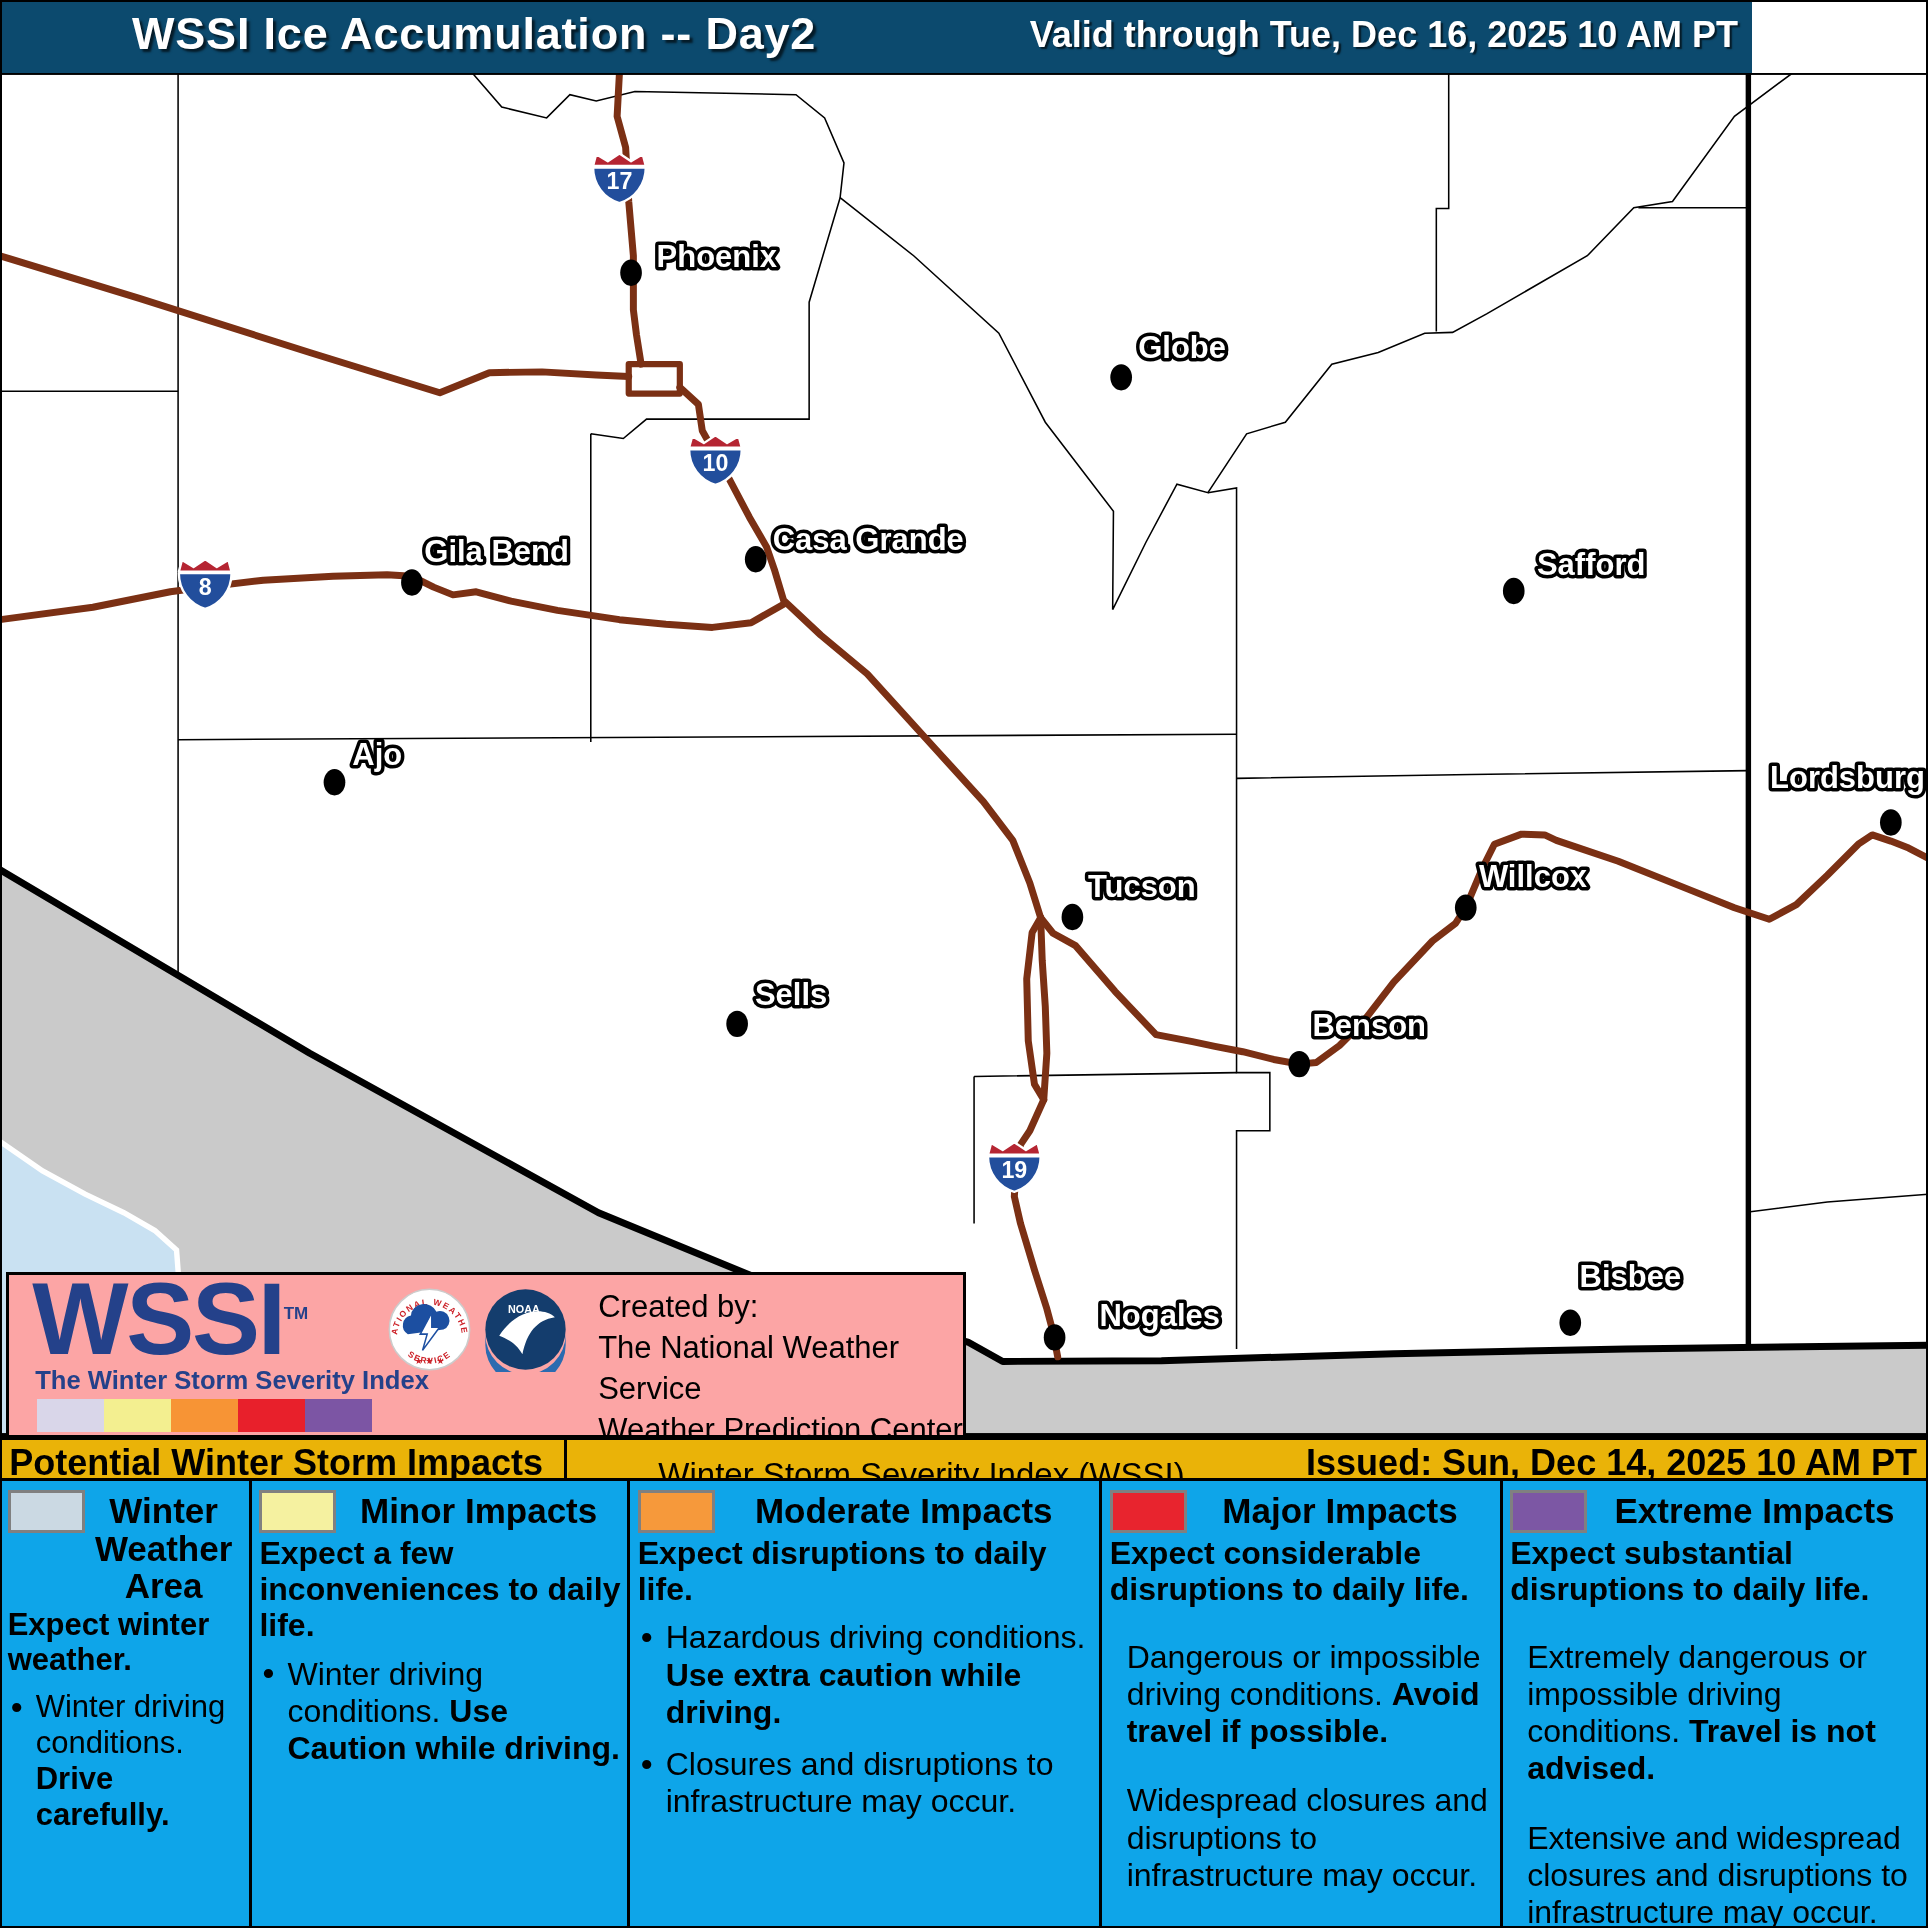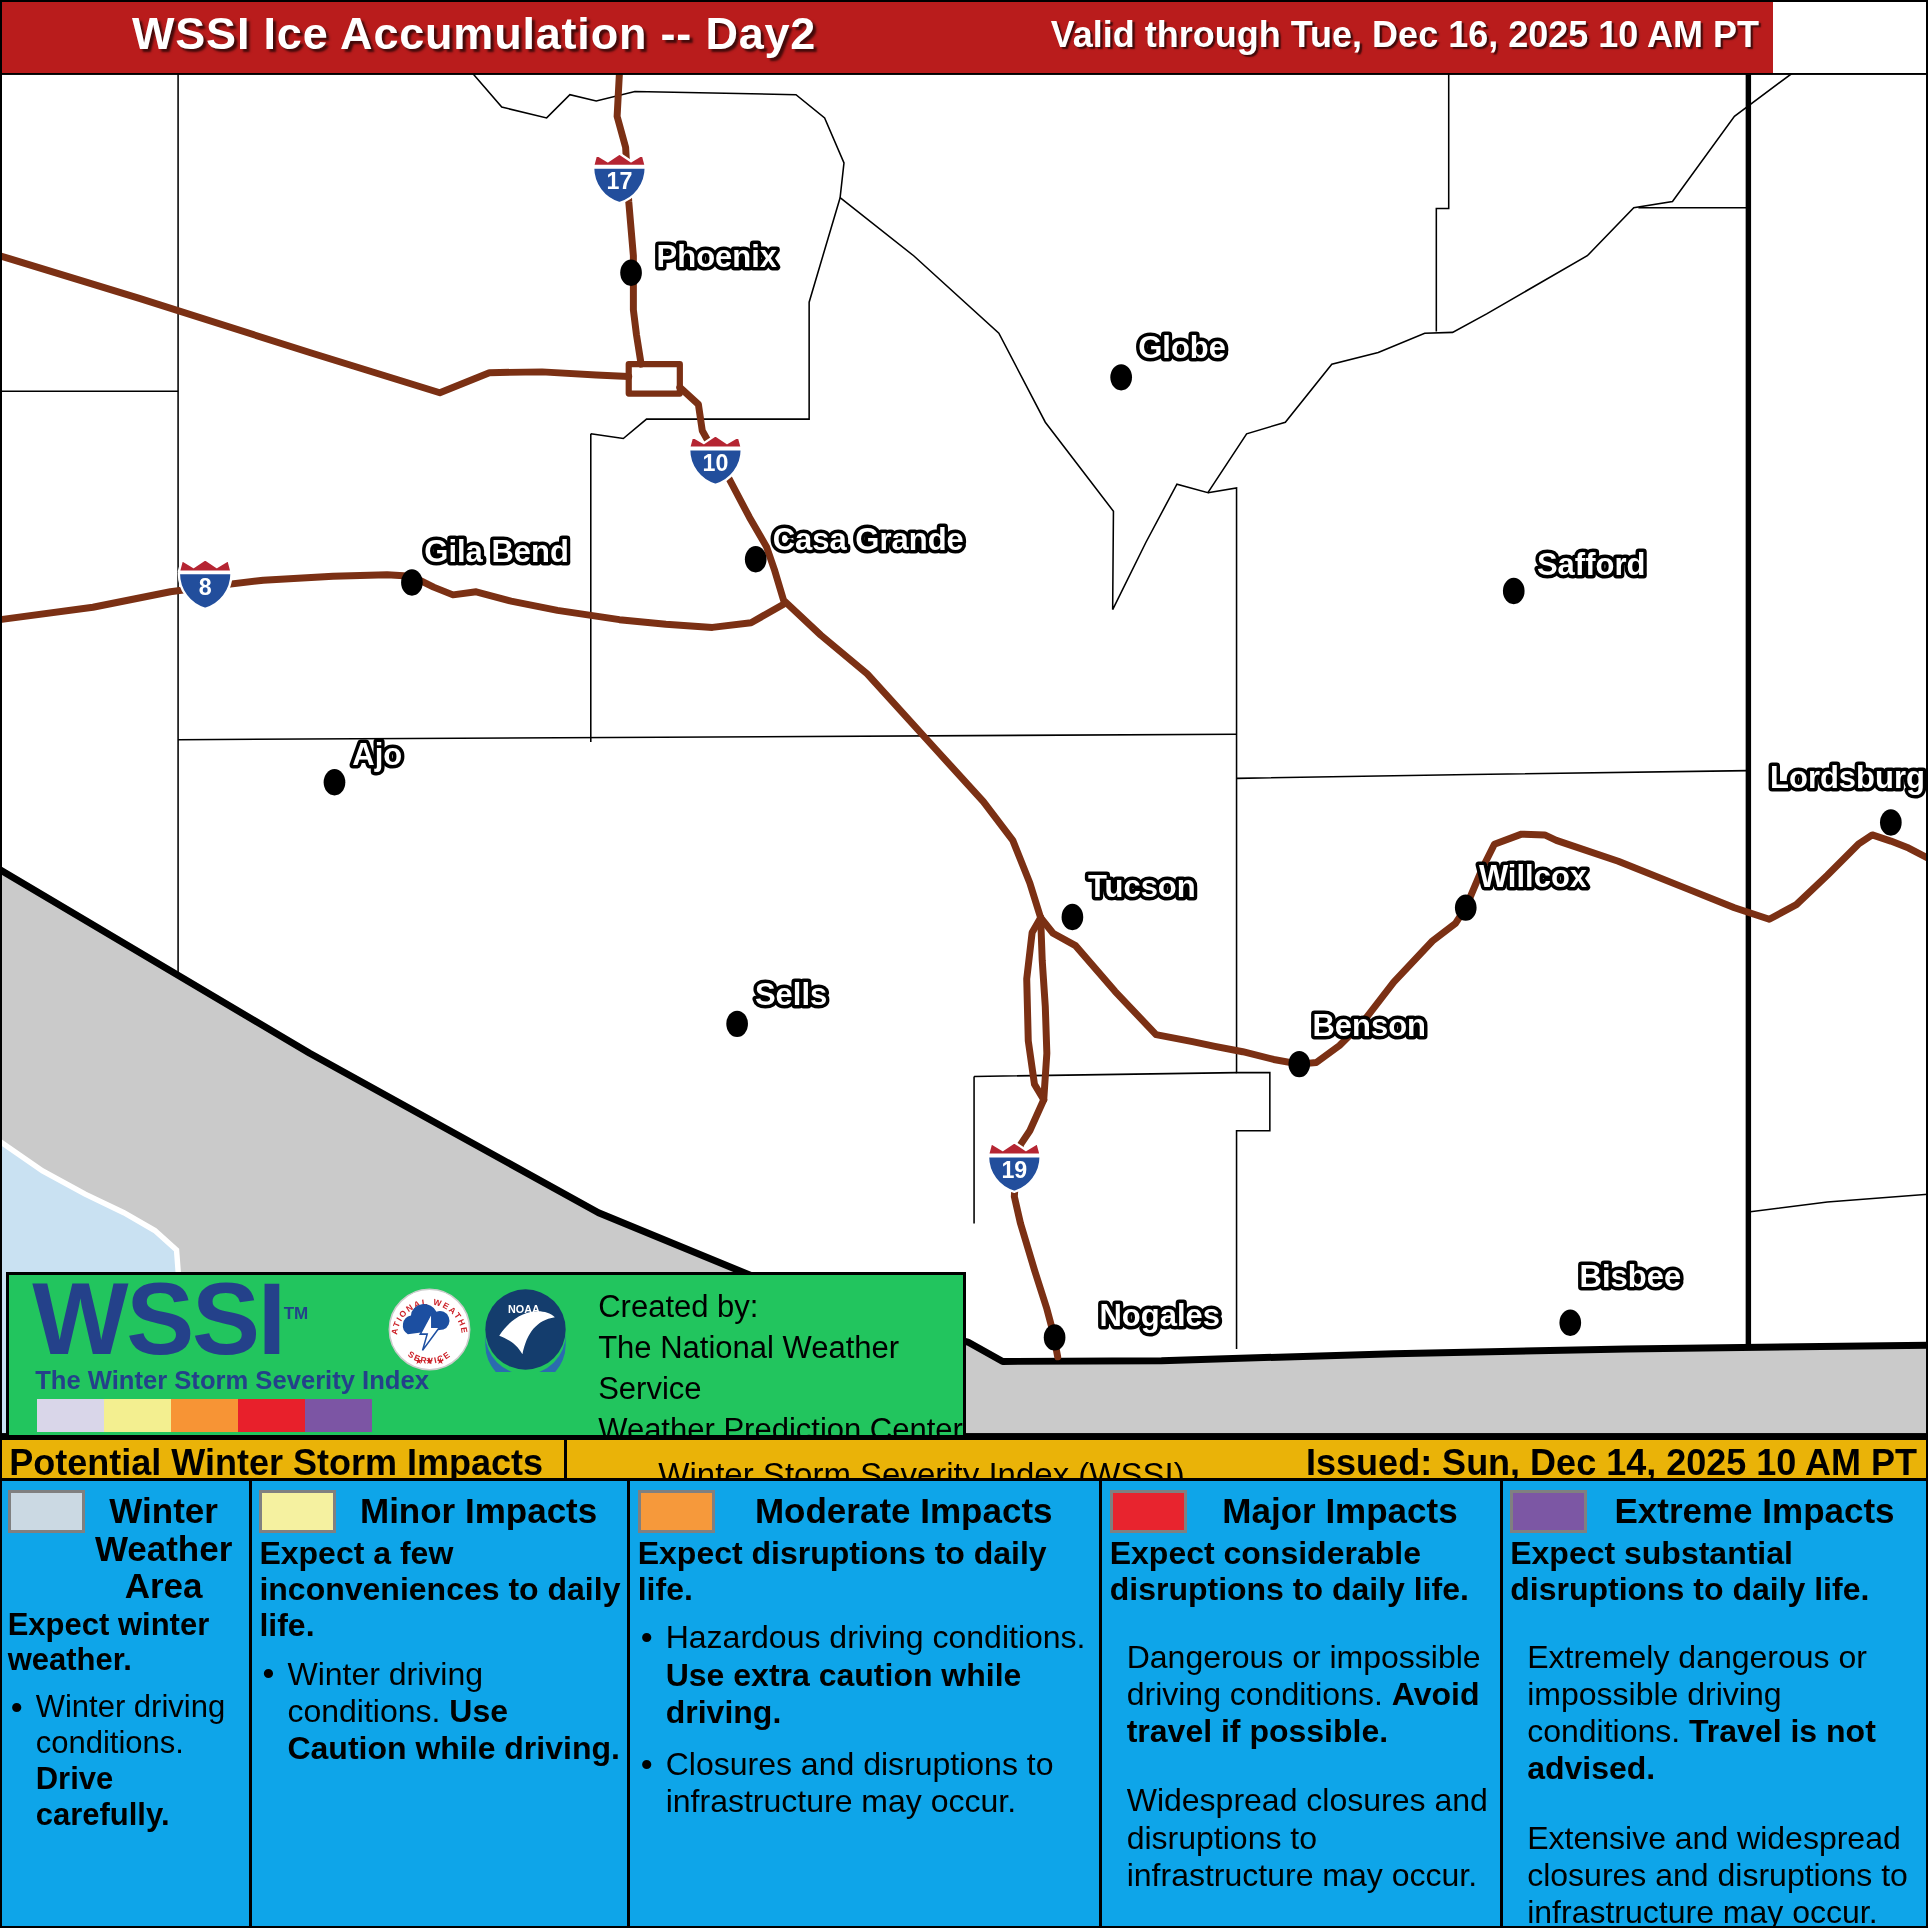--- a/index.html
+++ b/index.html
@@ -1,40 +1,40 @@
 <!DOCTYPE html>
 <html style="font-size:12.4px"><head>
 <meta charset="utf-8">
 <style>
   html,body{margin:0;padding:0;background:#fff;}
   #page{position:relative;width:1928px;height:1928px;background:#fff;overflow:hidden;
         font-family:"Liberation Sans",sans-serif;}
   .frame{position:absolute;inset:0;border:2.3px solid #000;pointer-events:none;z-index:60;}
 
   
-  #header{position:absolute;left:0;top:0;width:1752px;height:73px;background:#b91c1c;
-          border-bottom:1.5px solid #000;z-index:5;padding-left:21px;}
+  #header{position:absolute;left:0;top:0;width:1752px;height:73px;background:#0c4a6e;
+          border-bottom:1.5px solid #000;z-index:5;}
   #header .title{position:absolute;left:132px;top:7.7px;font-size:45px;font-weight:bold;color:#fff;
           text-shadow:3.1px 3.1px 2.3px rgba(0,0,0,.65);letter-spacing:0.8px;}
   #header .valid{position:absolute;right:14px;top:14px;font-size:36px;font-weight:bold;color:#fff;
           text-shadow:2.3px 2.3px 1.5px rgba(0,0,0,.65);}
 
   
   #map-wrap{position:absolute;left:0;top:73px;width:1928px;height:1362px;z-index:1;}
   svg{display:block;}
   .county{stroke:#000;stroke-width:2;fill:none;}
   .stateline{stroke:#000;stroke-width:7;fill:none;}
   .mexborder{stroke:#000;stroke-width:9;fill:none;stroke-linejoin:round;}
   .road{stroke:#7B3014;stroke-width:9;fill:none;stroke-linejoin:round;stroke-linecap:round;}
   .city-label{font:bold 40px "Liberation Sans",sans-serif;fill:#fff;stroke:#000;stroke-width:9px;
               paint-order:stroke;stroke-linejoin:round;}
   .shield-num{font:bold 30px "Liberation Sans",sans-serif;fill:#fff;text-anchor:middle;}
 
   
-  #logo-box{position:absolute;left:6.2px;top:1272px;width:954px;height:160px;background:#22c55e;
+  #logo-box{position:absolute;left:6.2px;top:1272px;width:954px;height:160px;background:#fca5a5;
             border:3.9px solid #000;z-index:10;}
   .wssi-word{position:absolute;left:23px;top:-12.4px;font-size:102px;font-weight:bold;color:#24418A;
              letter-spacing:-2.3px;line-height:1.1;}
   .wssi-tm{font-size:17px;letter-spacing:0;vertical-align:super;}
   .wssi-sub{position:absolute;left:26px;top:91px;font-size:25.6px;font-weight:bold;color:#24418A;}
   #wssi-strip{position:absolute;left:28px;top:124px;display:flex;}
   #wssi-strip div{width:67px;height:33px;}
   .logo-circ{position:absolute;top:12.4px;}
   #nws-logo{left:378px;}
   #noaa-logo{left:474px;}

